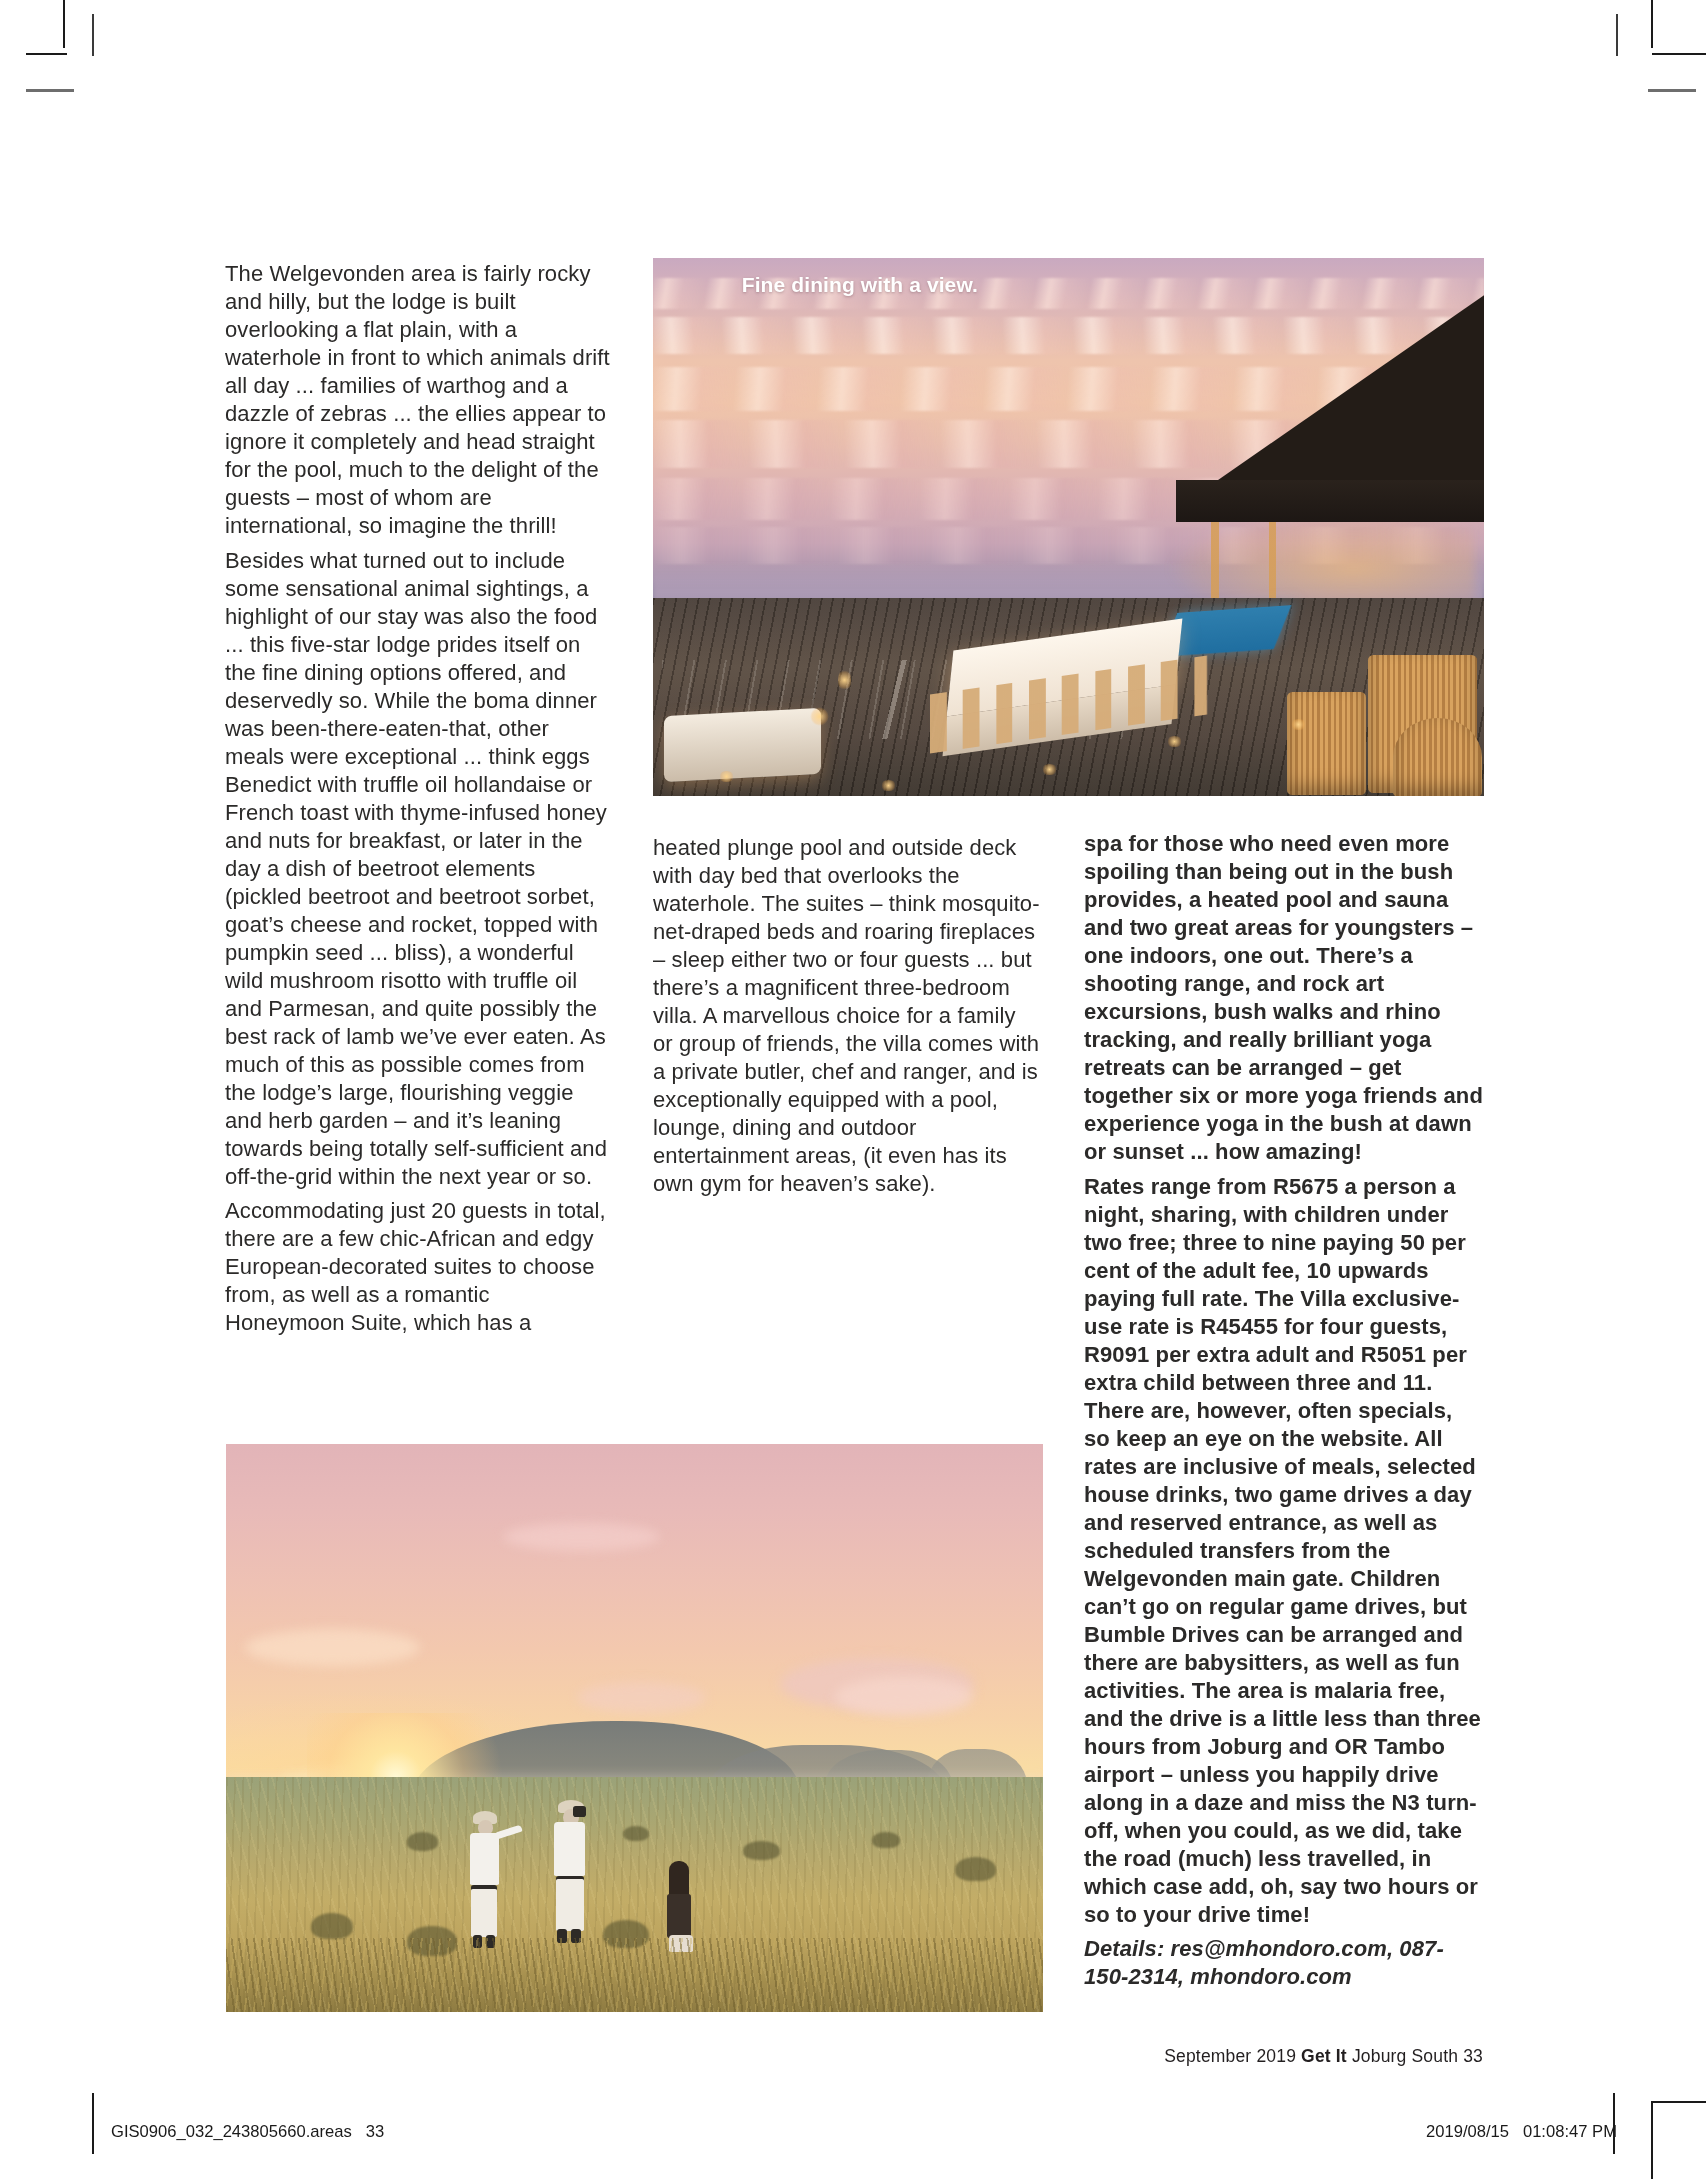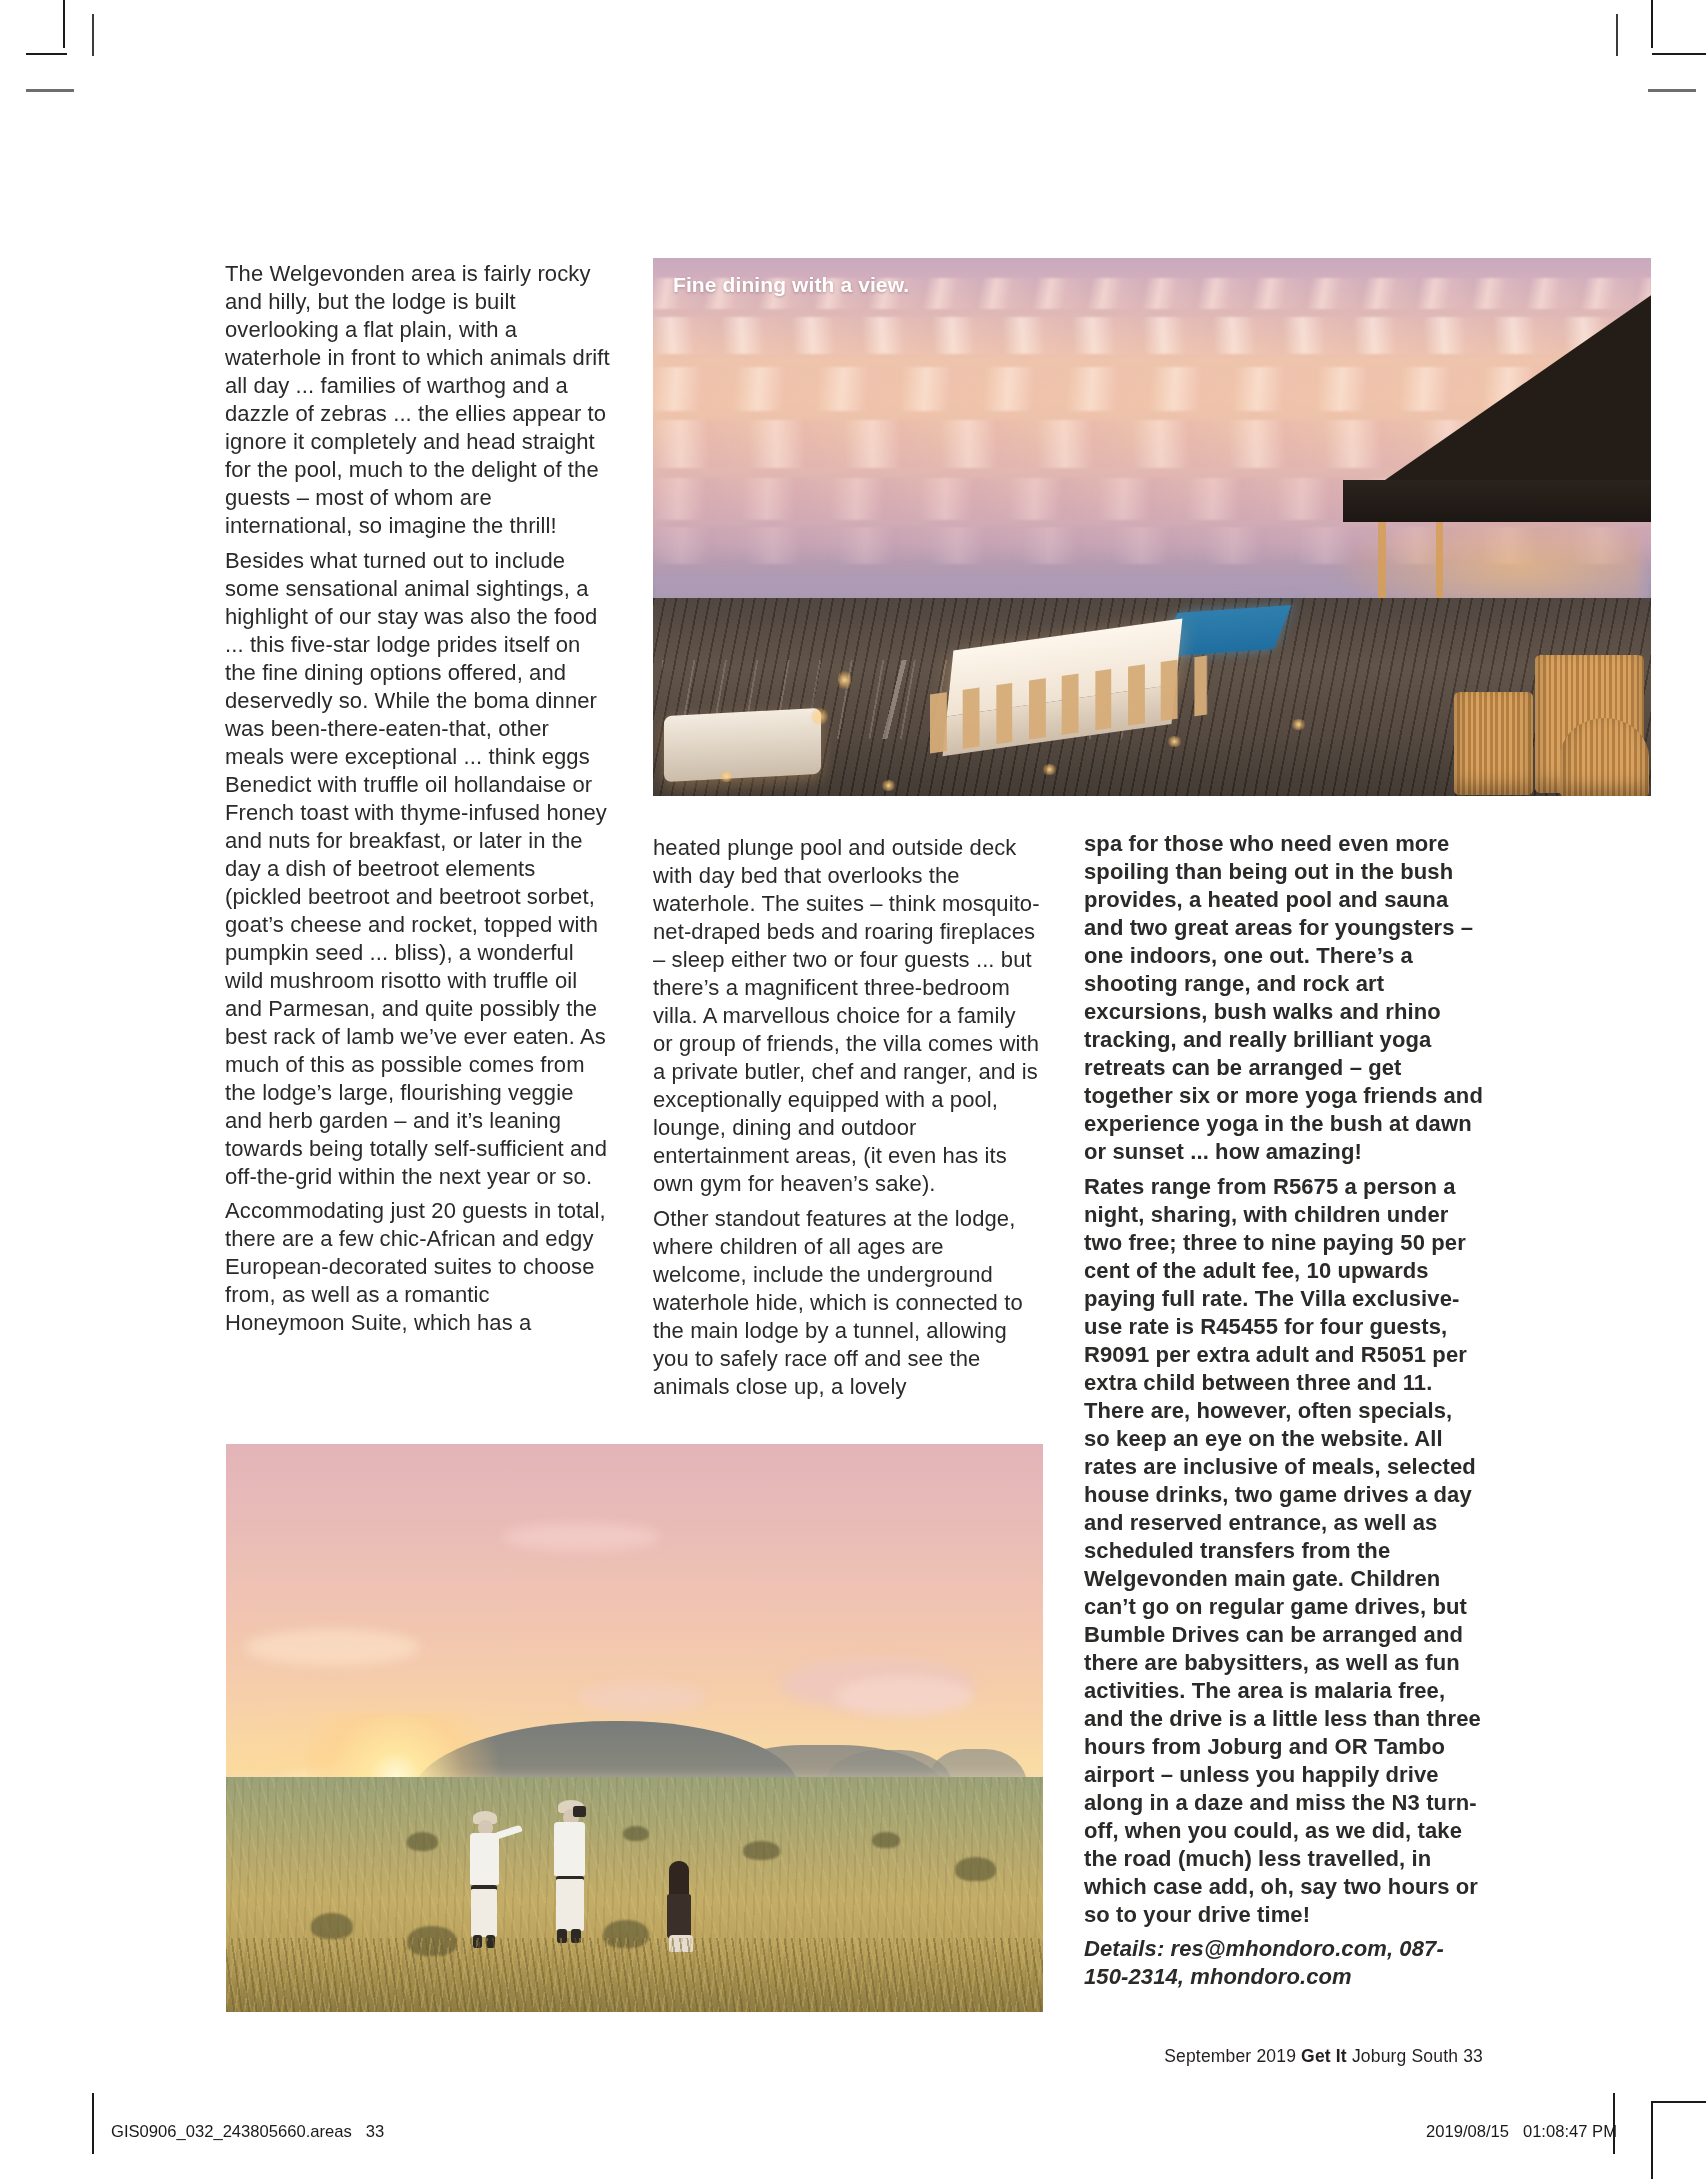--- a/index.html
+++ b/index.html
@@ -87,21 +87,21 @@
   
   #photo-dining {
     left: 653px; top: 258px; width: 831px; height: 274px; 
   }
   #photo-dining { left: 653px; top: 258px; width: 831px; height: 276px; }
   #photo-dining { height: 274px; }
   #photo-dining { height: 276px; }
   
   #photo-dining {
     left: 653px; top: 258px;
-    width: 998px; height: 538px;
+    width: 831px; height: 538px; text-align: right;
   }
   .sky-dusk {
     position: absolute; inset: 0;
     background:
       linear-gradient(to bottom,
         #c9a9c0 0%,
         #dcb6b8 9%,
         #eec4ad 19%,
         #f0c5aa 27%,
         #e8bdae 35%,
@@ -423,21 +423,20 @@
   </div>
 
   <div class="col" id="col-left">
     <p>The Welgevonden area is fairly rocky and hilly, but the lodge is built overlooking a flat plain, with a waterhole in front to which animals drift all day ... families of warthog and a dazzle of zebras ... the ellies appear to ignore it completely and head straight for the pool, much to the delight of the guests – most of whom are international, so imagine the thrill!</p>
     <p>Besides what turned out to include some sensational animal sightings, a highlight of our stay was also the food ... this five-star lodge prides itself on the fine dining options offered, and deservedly so. While the boma dinner was been-there-eaten-that, other meals were exceptional ... think eggs Benedict with truffle oil hollandaise or French toast with thyme-infused honey and nuts for breakfast, or later in the day a dish of beetroot elements (pickled beetroot and beetroot sorbet, goat’s cheese and rocket, topped with pumpkin seed ... bliss), a wonderful wild mushroom risotto with truffle oil and Parmesan, and quite possibly the best rack of lamb we’ve ever eaten. As much of this as possible comes from the lodge’s large, flourishing veggie and herb garden – and it’s leaning towards being totally self-sufficient and off-the-grid within the next year or so.</p>
     <p>Accommodating just 20 guests in total, there are a few chic-African and edgy European-decorated suites to choose from, as well as a romantic Honeymoon Suite, which has a</p>
   </div>
 
   <div class="col" id="col-mid-a">
     <p>heated plunge pool and outside deck with day bed that overlooks the waterhole. The suites – think mosquito-net-draped beds and roaring fireplaces – sleep either two or four guests ... but there’s a magnificent three-bedroom villa. A marvellous choice for a family or group of friends, the villa comes with a private butler, chef and ranger, and is exceptionally equipped with a pool, lounge, dining and outdoor entertainment areas, (it even has its own gym for heaven’s sake).</p>
-    <p>Other standout features at the lodge, where children of all ages are welcome, include the underground waterhole hide, which is connected to the main lodge by a tunnel, allowing you to safely race off and see the animals close up, a lovely</p>
   </div>
 
   <div class="col" id="col-right">
     <p>spa for those who need even more spoiling than being out in the bush provides, a heated pool and sauna and two great areas for youngsters – one indoors, one out. There’s a shooting range, and rock art excursions, bush walks and rhino tracking, and really brilliant yoga retreats can be arranged – get together six or more yoga friends and experience yoga in the bush at dawn or sunset ... how amazing!</p>
     <p>Rates range from R5675 a person a night, sharing, with children under two free; three to nine paying 50 per cent of the adult fee, 10 upwards paying full rate. The Villa exclusive-use rate is R45455 for four guests, R9091 per extra adult and R5051 per extra child between three and 11. There are, however, often specials, so keep an eye on the website. All rates are inclusive of meals, selected house drinks, two game drives a day and reserved entrance, as well as scheduled transfers from the Welgevonden main gate. Children can’t go on regular game drives, but Bumble Drives can be arranged and there are babysitters, as well as fun activities. The area is malaria free, and the drive is a little less than three hours from Joburg and OR Tambo airport – unless you happily drive along in a daze and miss the N3 turn-off, when you could, as we did, take the road (much) less travelled, in which case add, oh, say two hours or so to your drive time!</p>
     <p class="details-line">Details: res@mhondoro.com, 087-150-2314, mhondoro.com</p>
   </div>
 
   <div class="photo" id="photo-sunrise">
     <div class="sky-dawn"></div>

